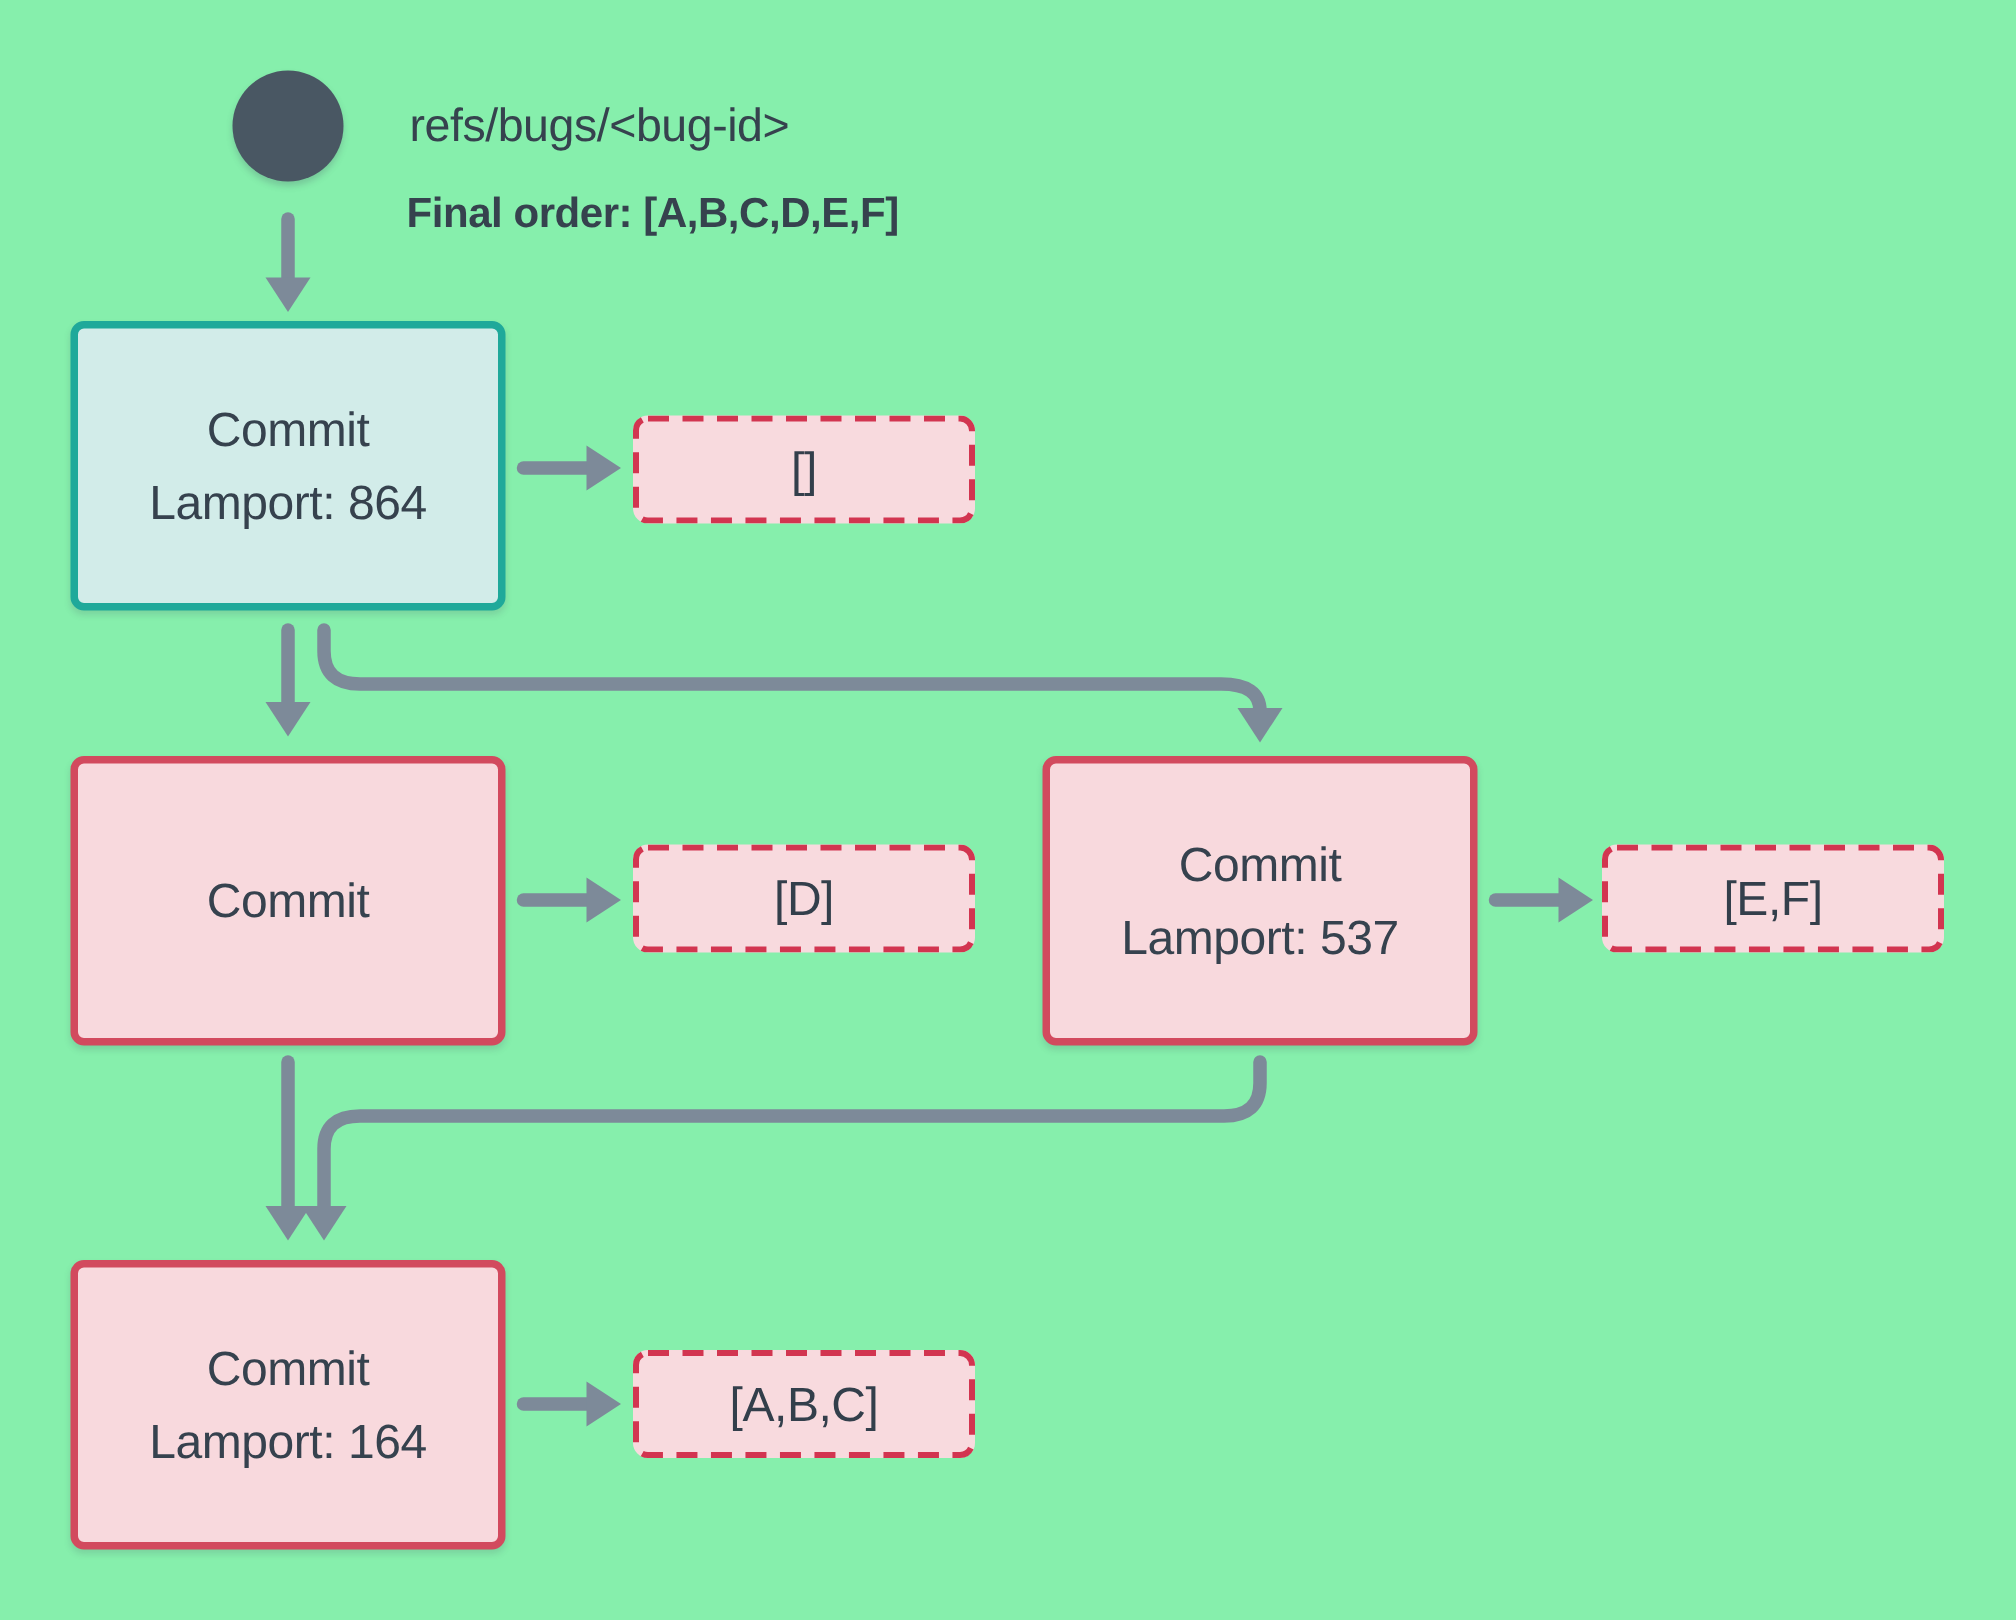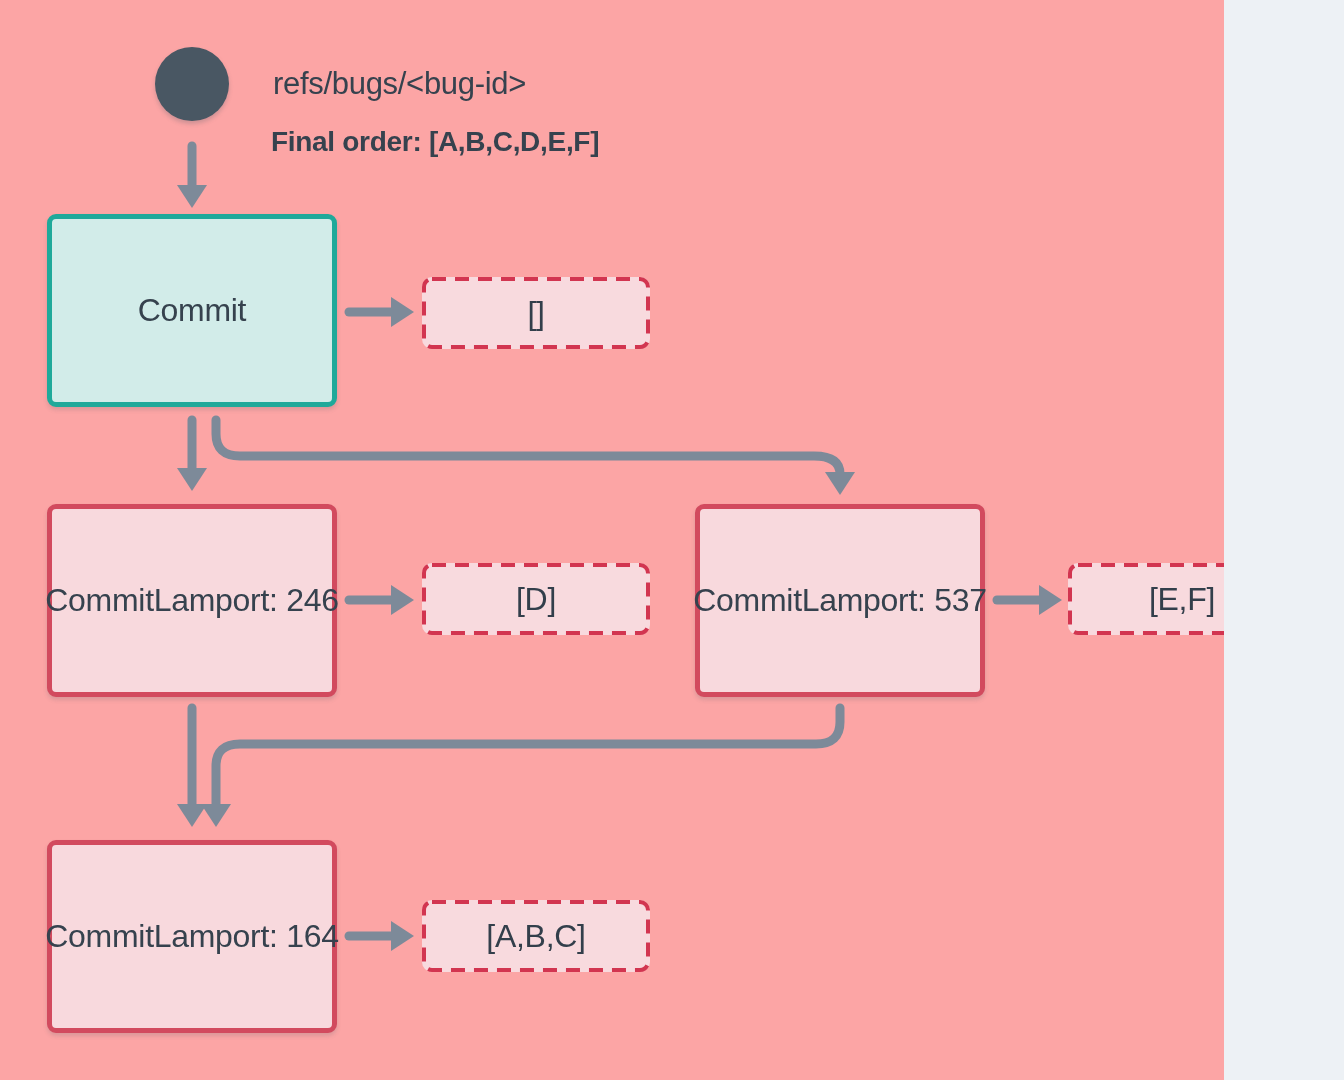--- a/index.html
+++ b/index.html
@@ -3,23 +3,23 @@
 <meta charset="utf-8">
 <style>
   html, body {
     margin: 0;
     padding: 0;
     background: #edf1f5;
     font-family: "Liberation Sans", "DejaVu Sans", sans-serif;
   }
   .canvas {
     position: relative;
-    width: 1224px;
+    width: 1344px;
     height: 1080px;
-    background: #fca5a5;
+    background: #86efac;
     overflow: hidden;
   }
   .edges {
     position: absolute;
     left: 0; top: 0;
     width: 1344px;
     height: 1080px;
     pointer-events: none;
   }
   .ref-dot {
@@ -46,20 +46,21 @@
     letter-spacing: -0.3px;
     color: #36424e;
     white-space: nowrap;
   }
   .commit {
     position: absolute;
     width: 290px; height: 193px;
     box-sizing: border-box;
     border-radius: 9px;
     display: flex;
+    flex-direction: column;
     align-items: center;
     justify-content: center;
     text-align: center;
     box-shadow: 0 3px 4px rgba(73,87,99,0.18);
   }
   .commit.teal {
     background: #d2ece9;
     border: 5px solid #1fa99a;
   }
   .commit.pink {
@@ -126,25 +127,25 @@
       <polygon points="391,921 391,951 414,936"></polygon>
     </g>
   </svg>
 
   <div class="ref-dot"></div>
   <div class="ref-label">refs/bugs/&lt;bug-id&gt;</div>
   <div class="final-order">Final order: [A,B,C,D,E,F]</div>
 
   <div class="commit teal" style="left:47px; top:214px;">
     <div class="line">Commit</div>
+    <div class="line">Lamport: 864</div>
   </div>
 
   <div class="commit pink" style="left:47px; top:504px;">
     <div class="line">Commit</div>
-    <div class="line">Lamport: 246</div>
   </div>
 
   <div class="commit pink" style="left:695px; top:504px;">
     <div class="line">Commit</div>
     <div class="line">Lamport: 537</div>
   </div>
 
   <div class="commit pink" style="left:47px; top:840px;">
     <div class="line">Commit</div>
     <div class="line">Lamport: 164</div>

